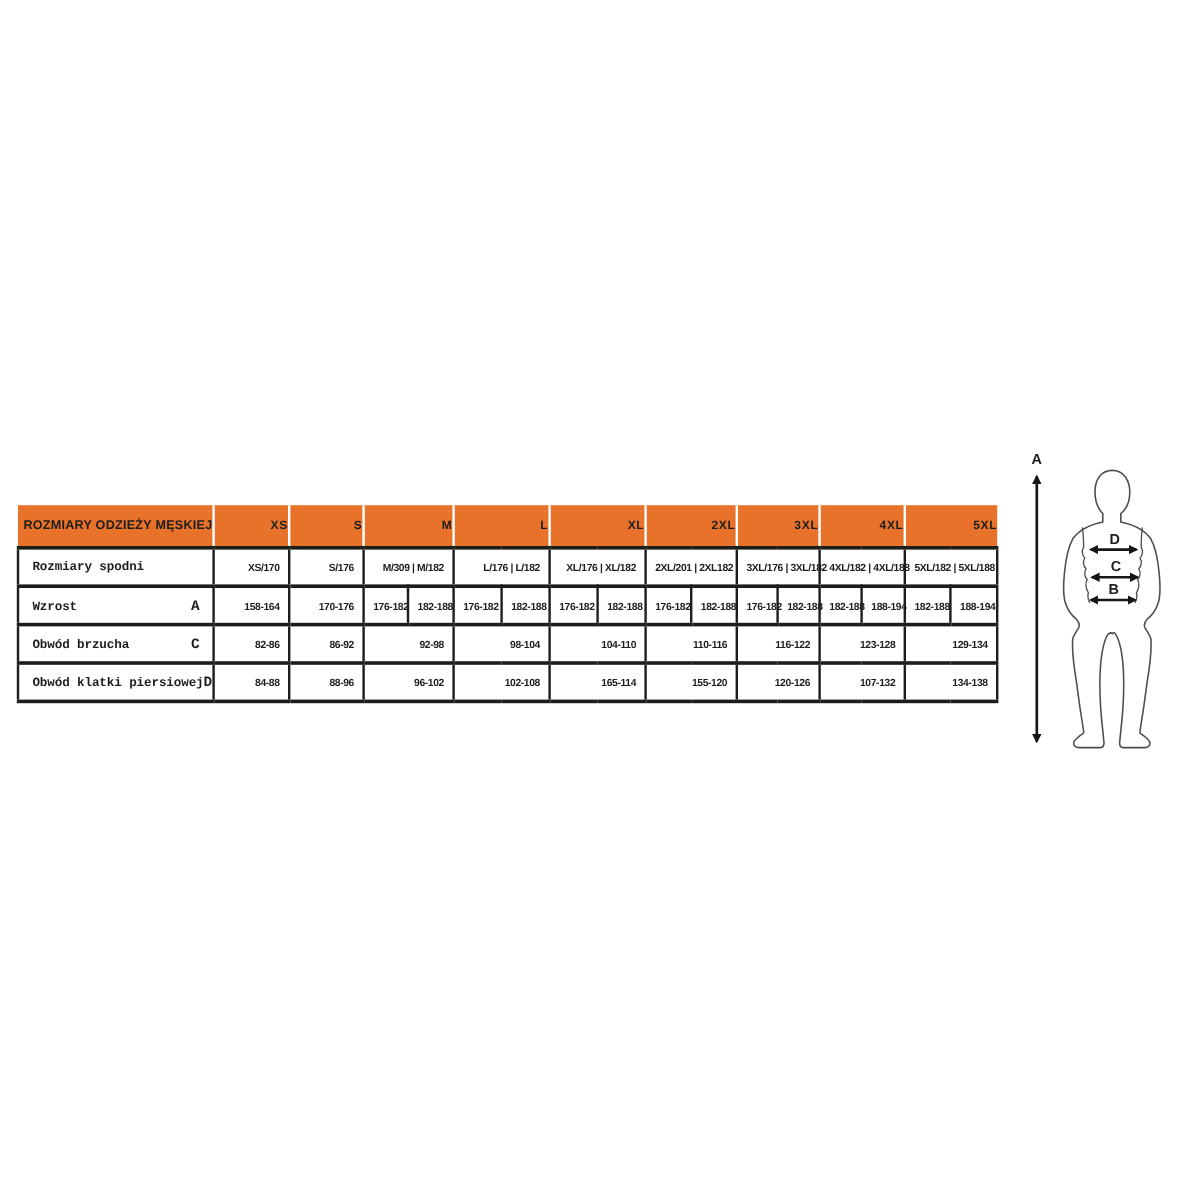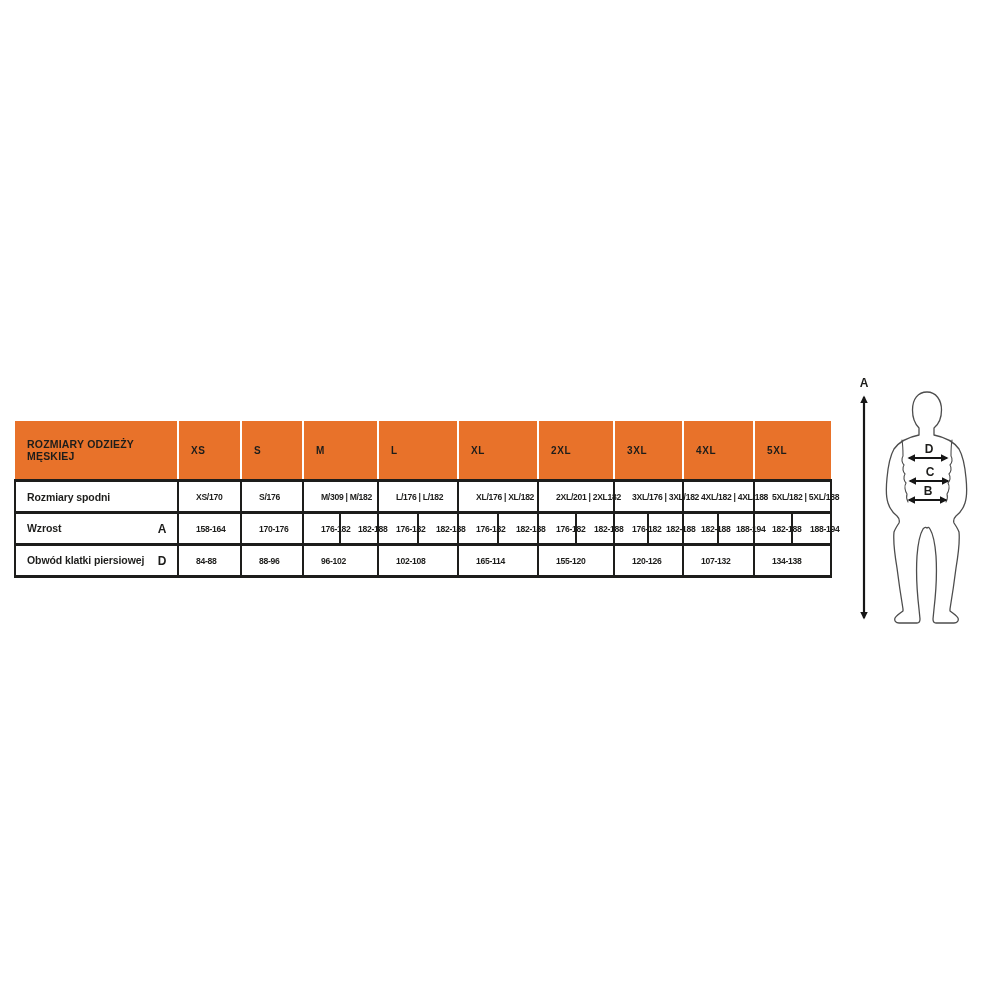--- a/index.html
+++ b/index.html
@@ -9,33 +9,33 @@
   }
   html,body{margin:0;padding:0;}
   body{
     width:1000px;height:1000px;background:#ffffff;position:relative;
     font-family:"Liberation Sans", sans-serif;color:var(--dark);
   }
   .size-table-wrap{position:absolute;left:14px;top:421px;}
   table{border-collapse:collapse;table-layout:fixed;width:816px;}
   thead th{
     background:var(--orange);border:0;border-right:2px solid #ffffff;
-    height:34px;color:var(--dark);padding:12px;vertical-align:middle;text-align:left;
+    height:34px;color:var(--dark);padding:0;vertical-align:middle;text-align:right;
   }
   thead th:last-child{border-right:0;}
   th.title-th{font-size:10.5px;font-weight:700;letter-spacing:0.2px;}
   th.size-th{font-size:10px;font-weight:800;letter-spacing:0.6px;}
   tbody td{
     border:2px solid var(--dark);border-top-width:3px;border-bottom-width:3px;
-    height:29px;text-align:left;vertical-align:middle;
+    height:29px;text-align:right;vertical-align:middle;
     font-size:8.6px;font-weight:700;letter-spacing:-0.3px;
-    padding:0 17px;white-space:nowrap;
+    padding:0 7px;white-space:nowrap;
   }
   td.label-td{text-align:left;padding:0 11px;}
-  .label-wrap{display:flex;justify-content:space-between;align-items:flex-start;}
+  .label-wrap{display:flex;justify-content:space-between;align-items:flex-end;font-family:Liberation Mono, monospace;}
   .row-label{font-size:10.5px;font-weight:700;letter-spacing:-0.1px;}
   .row-letter{font-size:12px;font-weight:700;}
   .figure-svg{position:absolute;left:845px;top:370px;}
   .man{fill:#ffffff;stroke:var(--outline);stroke-width:1.3;stroke-linejoin:round;stroke-linecap:round;}
   .detail{fill:none;stroke:var(--outline);stroke-width:1.1;stroke-linecap:round;}
   .arrow{stroke:#161616;stroke-width:2.2;}
   .fig-label{font-size:12px;font-weight:700;fill:var(--dark);text-anchor:middle;}
 </style>
 </head>
 <body>
@@ -109,20 +109,37 @@
           <td>176-182</td>
           <td>182-188</td>
           <td>176-182</td>
           <td>182-188</td>
           <td>176-182</td>
           <td>182-188</td>
           <td>182-188</td>
           <td>188-194</td>
           <td>182-188</td>
           <td>188-194</td>
+        </tr>
+        <tr>
+          <td class="label-td">
+            <div class="label-wrap">
+              <span class="row-label">Obwód brzucha</span>
+              <span class="row-letter">C</span>
+            </div>
+          </td>
+          <td>82-86</td>
+          <td>86-92</td>
+          <td colspan="2">92-98</td>
+          <td colspan="2">98-104</td>
+          <td colspan="2">104-110</td>
+          <td colspan="2">110-116</td>
+          <td colspan="2">116-122</td>
+          <td colspan="2">123-128</td>
+          <td colspan="2">129-134</td>
         </tr>
         <tr>
           <td class="label-td">
             <div class="label-wrap">
               <span class="row-label">Obwód klatki piersiowej</span>
               <span class="row-letter">D</span>
             </div>
           </td>
           <td>84-88</td>
           <td>88-96</td>

